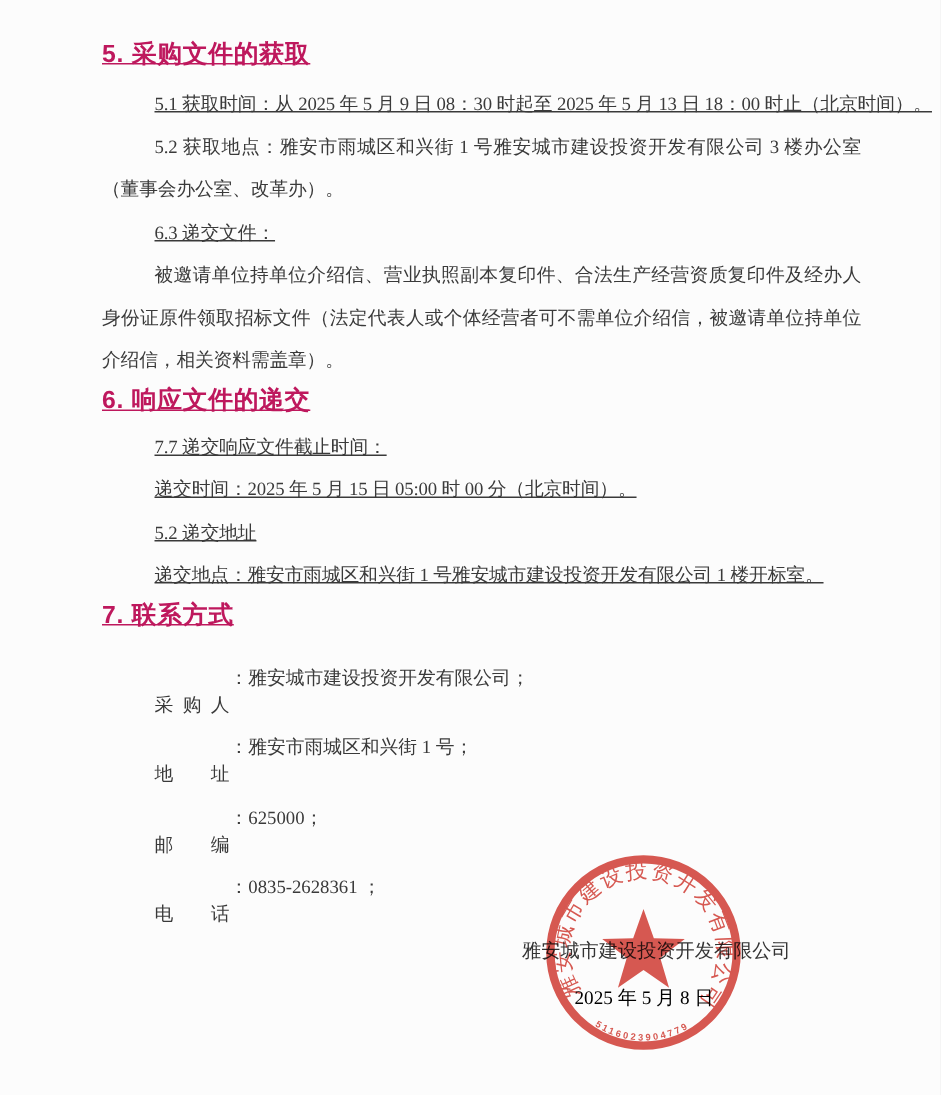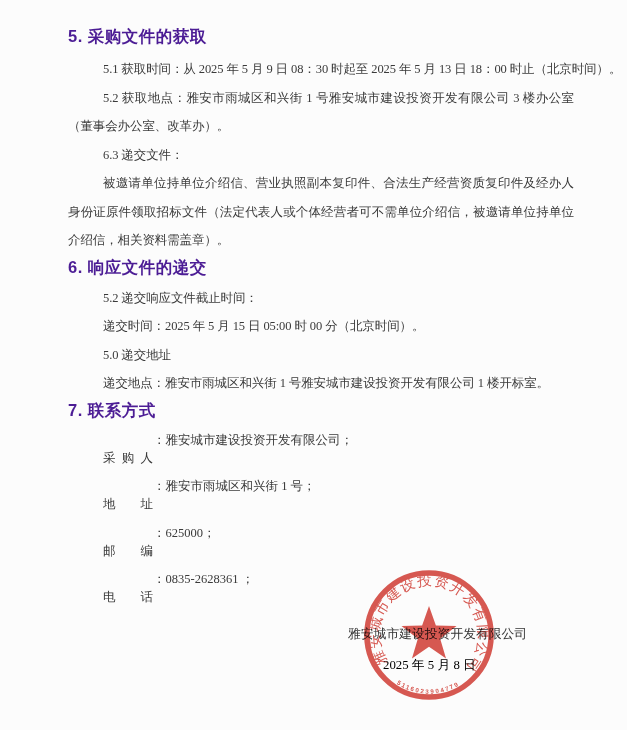--- a/index.html
+++ b/index.html
@@ -12,35 +12,36 @@
     overflow: hidden;
     box-sizing: border-box;
     padding: 0 53px 0 68px;
     font-family: "Liberation Serif", serif;
     color: #3a3a3a;
   }
   h2.sec-heading {
     font-family: "Liberation Sans", sans-serif;
     font-size: 16.5px;
     font-weight: 700;
-    color: #4c1d95;
+    color: #be185d;
     line-height: 24px;
     margin: 0 0 5px 0;
     letter-spacing: 0.5px;
+    text-decoration: underline;
   }
   h2.first { margin-top: 24px; margin-bottom: 7px; }
-  h2.h7 { margin-bottom: 4px; }
+  h2.h7 { margin-bottom: 16px; }
   p.body-line {
     font-size: 12.5px;
     line-height: 28.5px;
     margin: 0;
     text-indent: 35px;
     letter-spacing: -0.1px;
   }
-  p.oneline { white-space: nowrap; }
+  p.oneline { white-space: nowrap; text-decoration: underline; }
   p.wrapline { text-align: justify; }
   .crow {
     font-size: 12.5px;
     line-height: 28.5px;
     margin-left: 35px;
     white-space: nowrap;
   }
   .crow .lbl {
     display: inline-block;
     width: 50px;
@@ -84,23 +85,23 @@
 
 <div class="page">
 
   <h2 class="sec-heading first">5. 采购文件的获取</h2>
   <p class="body-line oneline">5.1 获取时间：从 2025 年 5 月 9 日 08：30 时起至 2025 年 5 月 13 日 18：00 时止（北京时间）。</p>
   <p class="body-line wrapline">5.2 获取地点：雅安市雨城区和兴街 1 号雅安城市建设投资开发有限公司 3 楼办公室（董事会办公室、改革办）。</p>
   <p class="body-line oneline">6.3 递交文件：</p>
   <p class="body-line wrapline">被邀请单位持单位介绍信、营业执照副本复印件、合法生产经营资质复印件及经办人身份证原件领取招标文件（法定代表人或个体经营者可不需单位介绍信，被邀请单位持单位介绍信，相关资料需盖章）。</p>
 
   <h2 class="sec-heading">6. 响应文件的递交</h2>
-  <p class="body-line oneline">5.2 递交响应文件截止时间：</p>
+  <p class="body-line oneline">7.7 递交响应文件截止时间：</p>
   <p class="body-line oneline">递交时间：2025 年 5 月 15 日 05:00 时 00 分（北京时间）。</p>
-  <p class="body-line oneline">5.0 递交地址</p>
+  <p class="body-line oneline">5.2 递交地址</p>
   <p class="body-line oneline">递交地点：雅安市雨城区和兴街 1 号雅安城市建设投资开发有限公司 1 楼开标室。</p>
 
   <h2 class="sec-heading h7">7. 联系方式</h2>
 
   <div class="crow">
     <span class="lbl">采 购 人</span><span>：</span><span>雅安城市建设投资开发有限公司；</span>
   </div>
   <div class="crow">
     <span class="lbl">地 址</span><span>：</span><span>雅安市雨城区和兴街 1 号；</span>
   </div>

